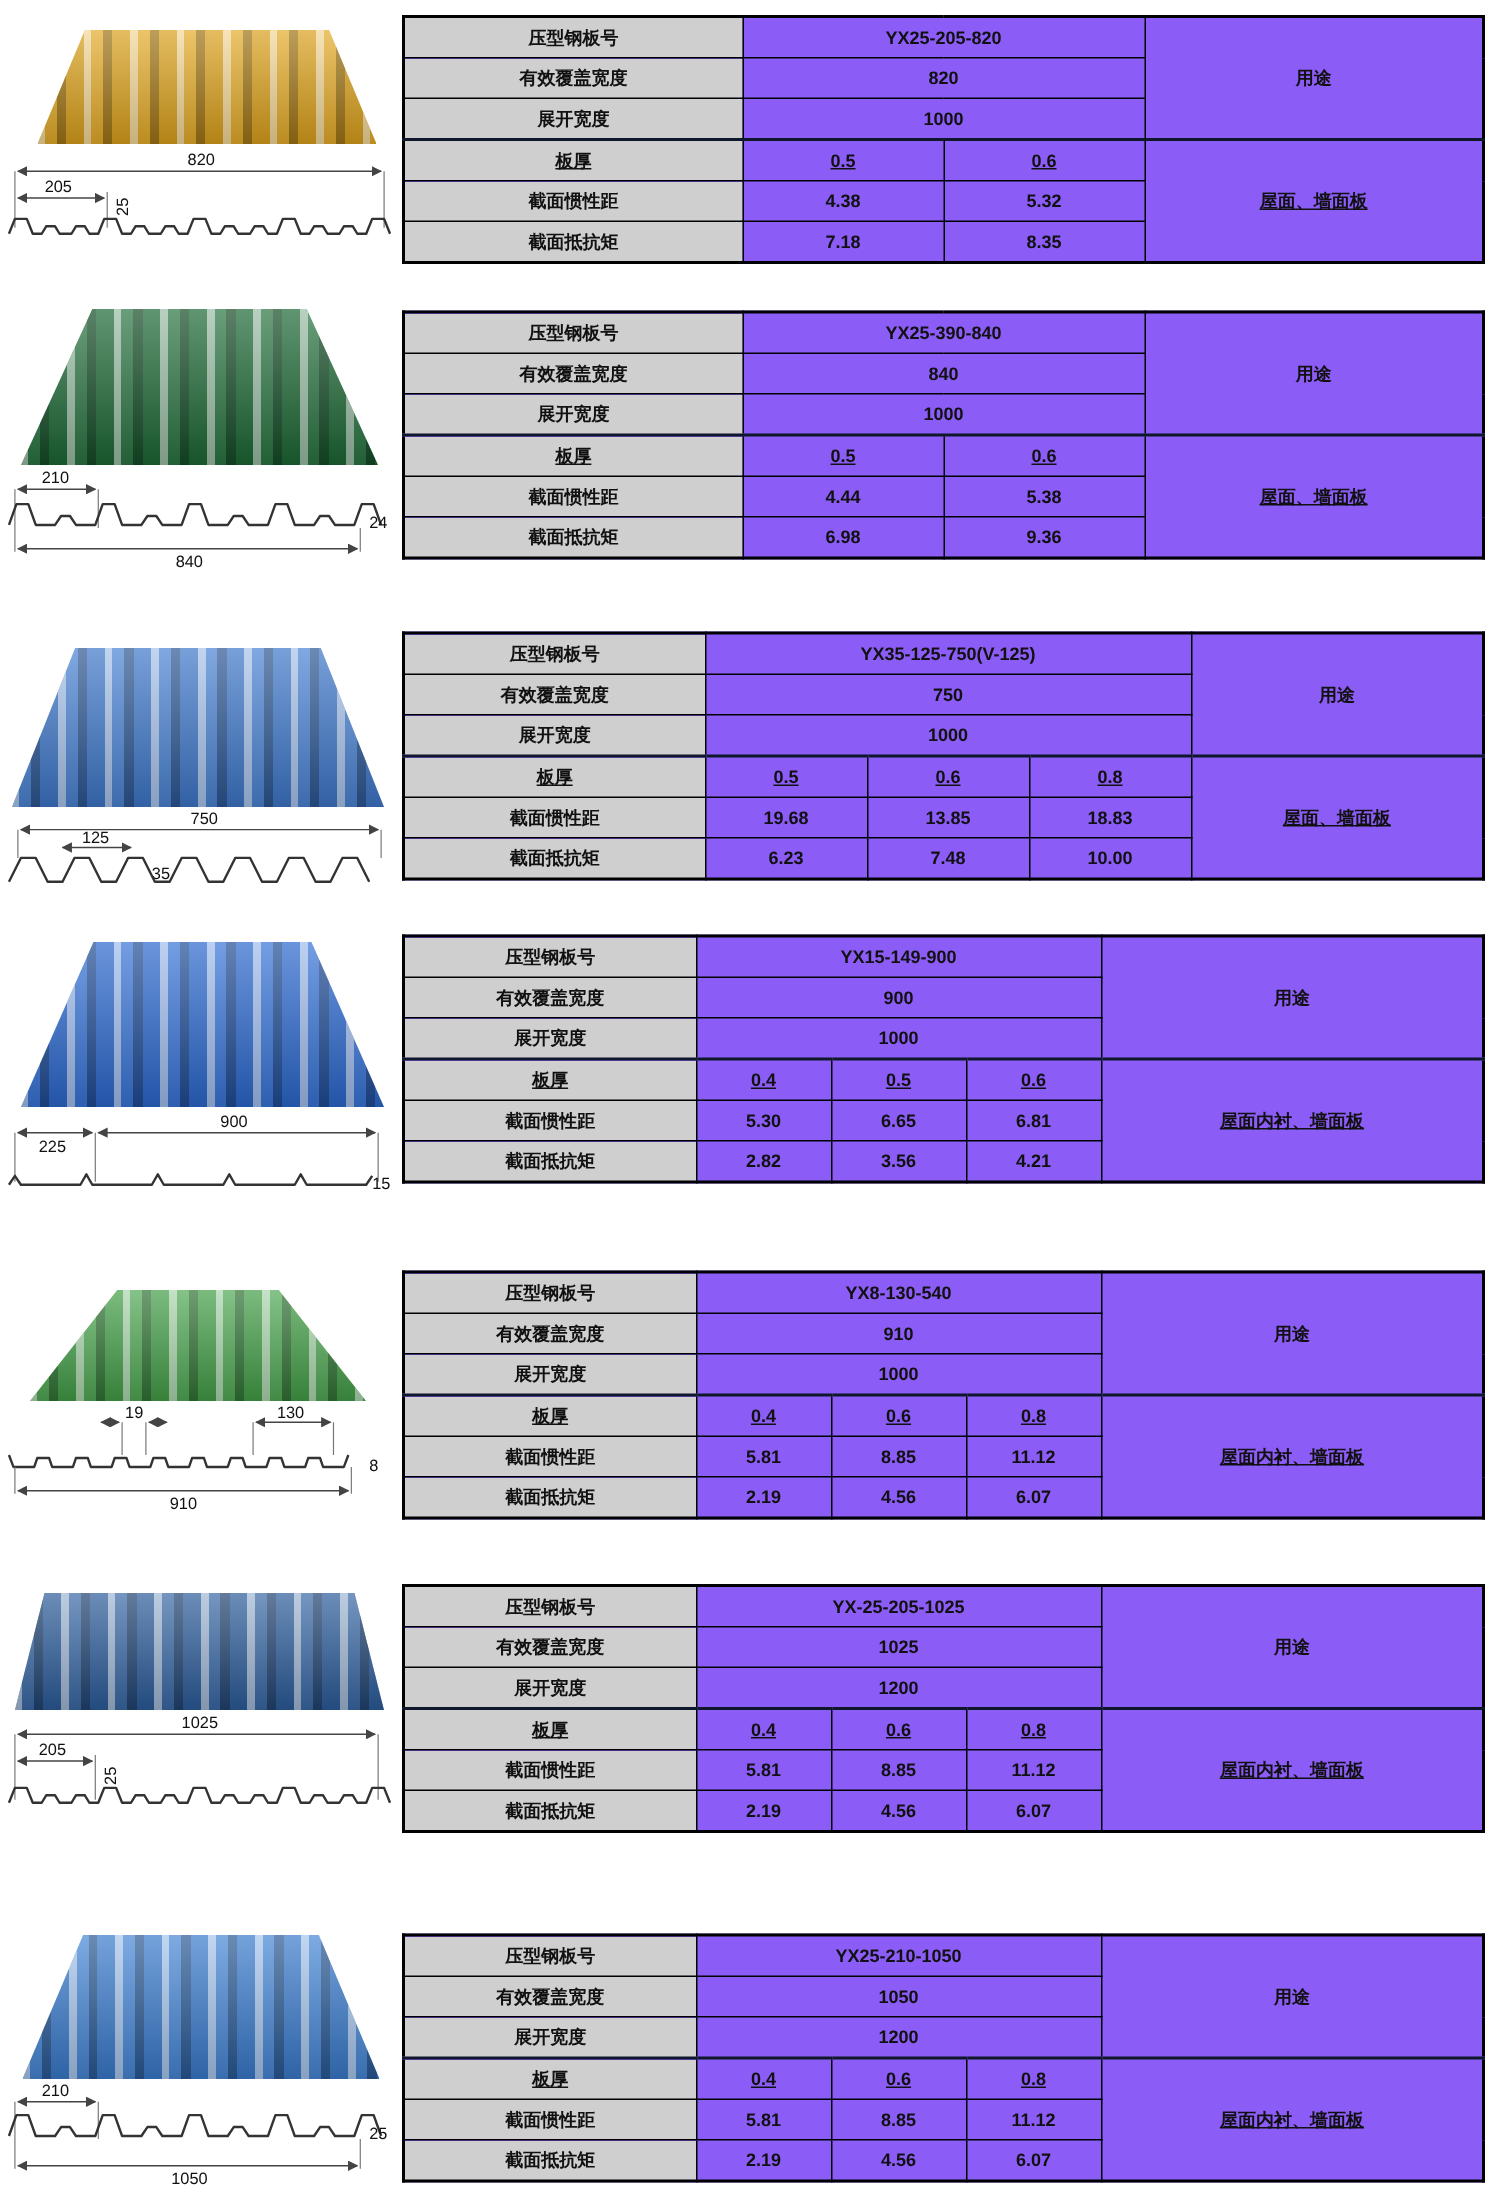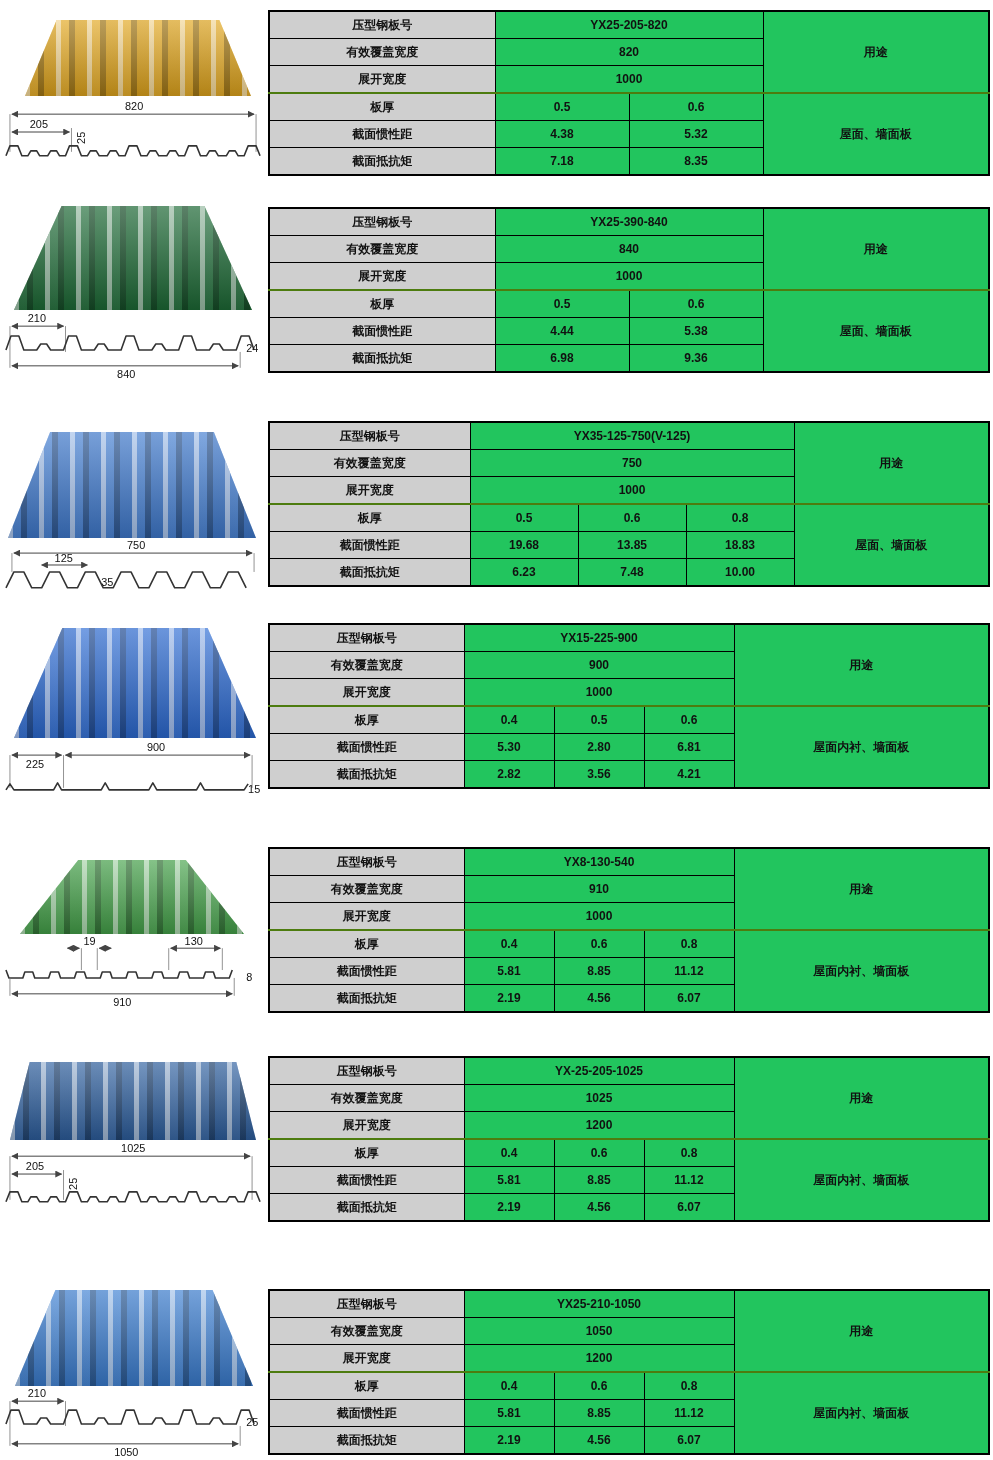--- a/index.html
+++ b/index.html
@@ -1,25 +1,25 @@
 <!DOCTYPE html>
 <html><head>
 <meta charset="utf-8">
 <style>
   html,body{margin:0;padding:0;background:#ffffff;}
   #page{position:relative;width:993px;height:1460px;background:#ffffff;overflow:hidden;
         font-family:"Liberation Sans","DejaVu Sans",sans-serif;}
 
   
   table.spec{position:absolute;border-collapse:collapse;table-layout:fixed;
-             border:2px solid #000;background:#22c55e;}
+             border:2px solid #000;background:#8b5cf6;}
   table.spec td{border:1px solid #000;height:26px;text-align:center;vertical-align:middle;
                 font-size:12px;font-weight:bold;color:#111;padding:0 2px;overflow:hidden;white-space:nowrap;}
   table.spec td.lab{background:#cfcfcf;}
-  table.spec tr.thick td{border-top:2px solid #4d7c0f;}
+  table.spec tr.thick td{border-top:2px solid #0f172a;text-decoration:underline;}
   table.t2 col.c-label{width:226px;} table.t2 col.c-v{width:134px;} table.t2 col.c-use{width:226px;}
   table.t3a col.c-label{width:201px;} table.t3a col.c-v{width:108px;} table.t3a col.c-use{width:195px;}
   table.t3b col.c-label{width:195px;} table.t3b col.c-v{width:90px;} table.t3b col.c-use{width:255px;}
 
   
   .sheet{position:absolute;}
   .sheet .base{position:absolute;inset:0;}
   .sheet .ribs{position:absolute;inset:0;
     background:
       linear-gradient(180deg, rgba(255,255,255,.30), rgba(0,0,0,.18)),
@@ -242,42 +242,42 @@
     <colgroup>
         <col class="c-label">
         <col class="c-v">
         <col class="c-v">
         <col class="c-v">
         <col class="c-use">
       </colgroup>
     <tbody>
         <tr>
       <td class="lab">压型钢板号</td>
-      <td colspan="3">YX15-225-900</td>
+      <td colspan="3">YX15-149-900</td>
       <td rowspan="3">用途</td>
     </tr>
     <tr>
       <td class="lab">有效覆盖宽度</td>
       <td colspan="3">900</td>
     </tr>
     <tr>
       <td class="lab">展开宽度</td>
       <td colspan="3">1000</td>
     </tr>
     <tr class="thick">
       <td class="lab">板厚</td>
       <td>0.4</td>
       <td>0.5</td>
       <td>0.6</td>
       <td rowspan="3">屋面内衬、墙面板</td>
     </tr>
     <tr>
       <td class="lab">截面惯性距</td>
       <td>5.30</td>
-      <td>2.80</td>
+      <td>6.65</td>
       <td>6.81</td>
     </tr>
     <tr>
       <td class="lab">截面抵抗矩</td>
       <td>2.82</td>
       <td>3.56</td>
       <td>4.21</td>
     </tr>
   </tbody>
     </table>

